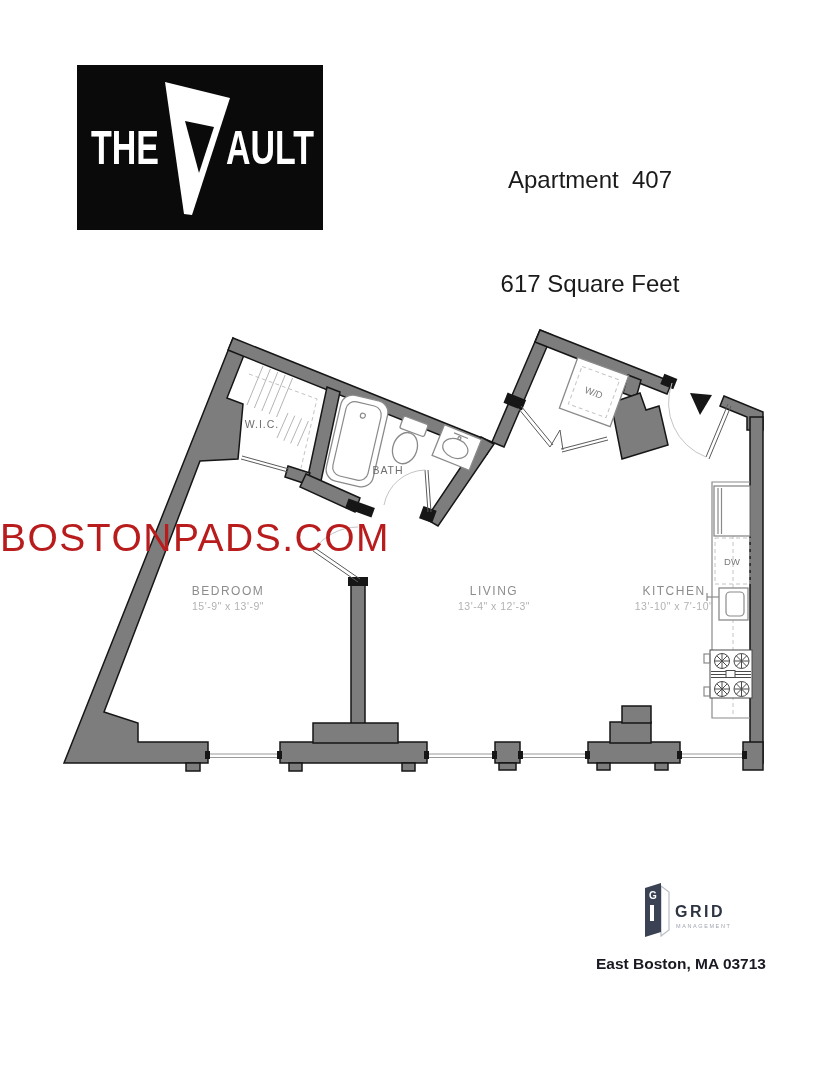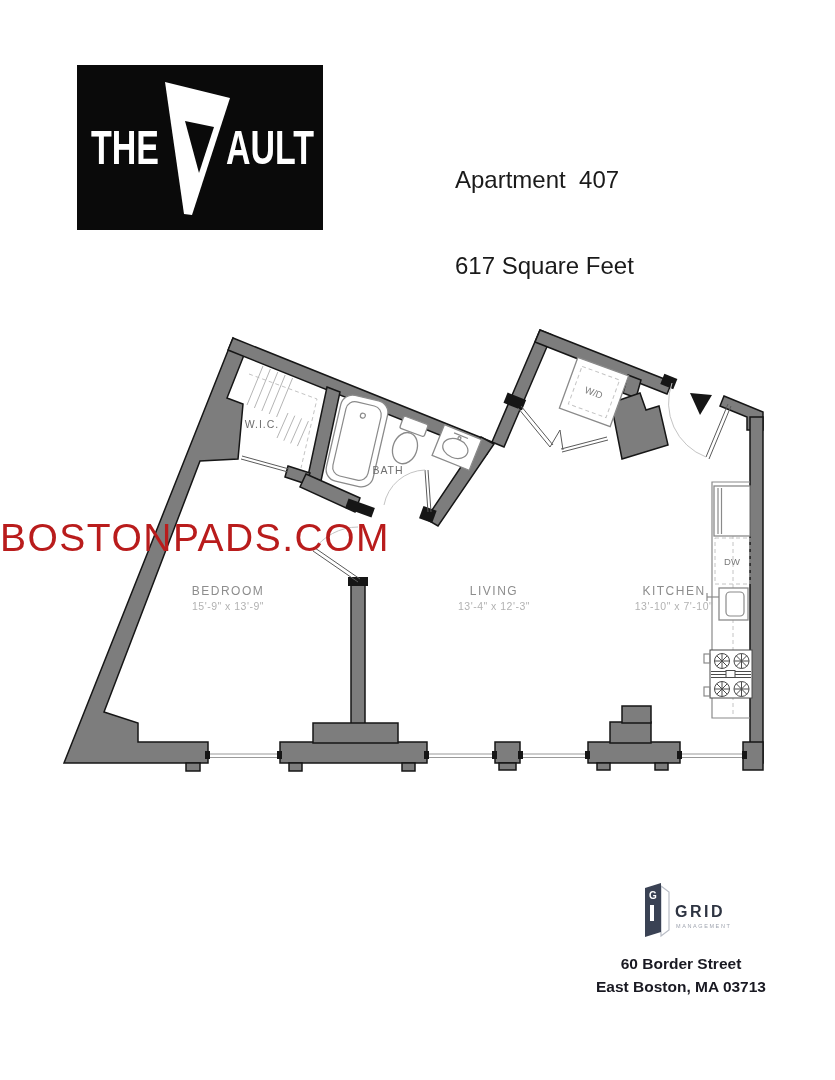--- a/index.html
+++ b/index.html
@@ -3,24 +3,24 @@
 <meta charset="utf-8">
 <style>
   html,body{margin:0;padding:0}
   body{
     width:835px;height:1080px;position:relative;background:#ffffff;
     font-family:"Liberation Sans",sans-serif;overflow:hidden;
   }
   
   .logo-box{position:absolute;left:77px;top:65px;width:246px;height:165px}
   .apt-info{
-    position:absolute;left:455px;top:110px;width:270px;
+    position:absolute;left:455px;top:110px;width:270px;text-align:center;
     color:#1a1a1a;font-size:24px;white-space:pre;
   }
-  .apt-info .line2{margin-top:2px}
+  .apt-info .line2{margin-top:20px}
   
   .watermark{
     position:absolute;left:0;top:516px;width:835px;text-align:left;
     font-size:39px;font-weight:400;letter-spacing:1.5px;color:#b91c1c;z-index:5;
   }
   
   .plan{position:absolute;left:55px;top:318px;z-index:1}
   .wall{fill:#7d7d7d;stroke:#161616;stroke-width:1.5;stroke-linejoin:miter}
   .nub{fill:#161616;stroke:none}
   .fx{fill:#ffffff;stroke:#8a8a8a;stroke-width:1.3}
@@ -253,15 +253,14 @@
     <polygon points="28,6 36,12 36,50 28,56" fill="none" stroke="#b9bdc6" stroke-width="1.2"></polygon>
     <polygon points="12,8 28,3 28,52 12,57" fill="#3a4254"></polygon>
     <text x="20" y="19" font-size="10" font-weight="700" fill="#ffffff" text-anchor="middle">G</text>
     <rect x="17" y="25" width="4" height="16" fill="#ffffff"></rect>
     <text x="42" y="37" font-size="16" font-weight="700" fill="#2e3442" letter-spacing="2.5">GRID</text>
     <text x="43" y="48" font-size="5.5" fill="#a0a5b0" letter-spacing="1.6">MANAGEMENT</text>
   </svg>
 </div>
 
 <div class="address">
-  <div>60 Border Street</div>
   <div>East Boston, MA 03713</div>
 </div>
 
 </body></html>

